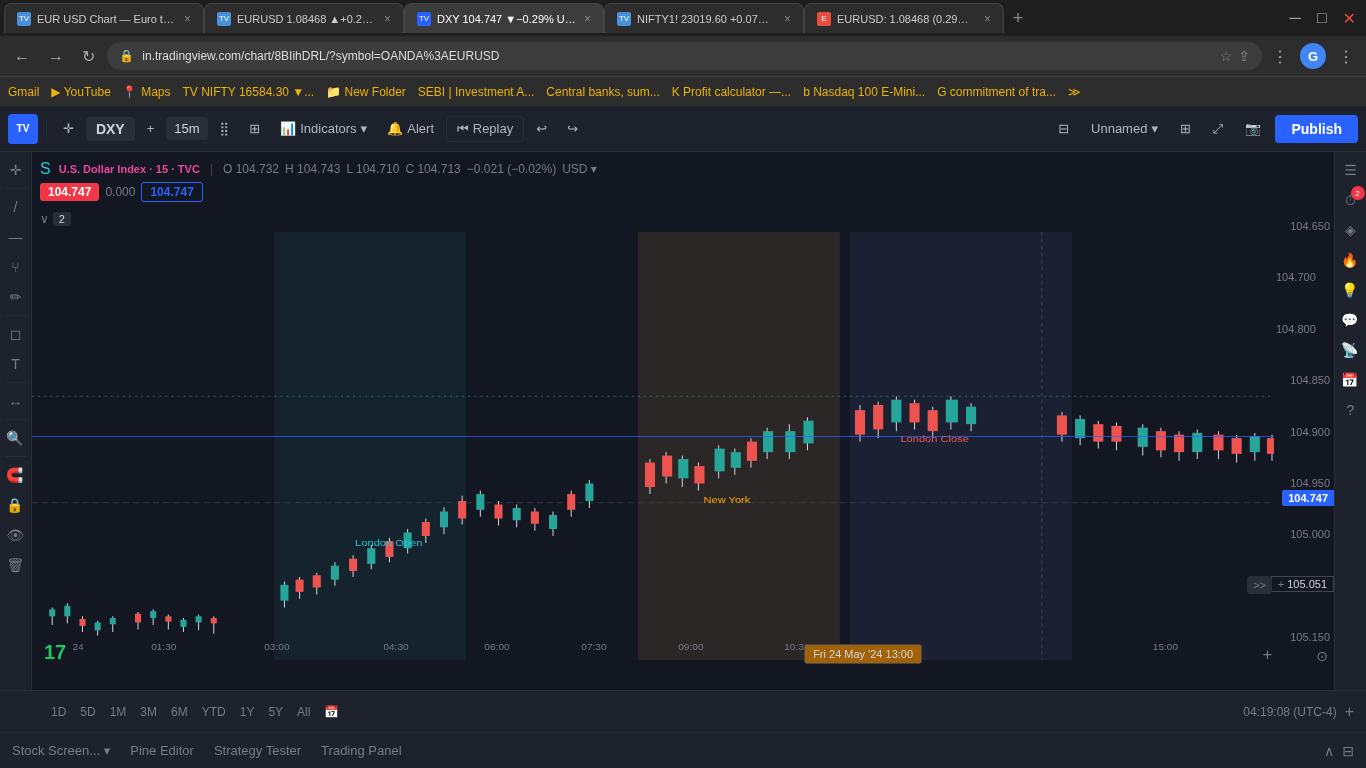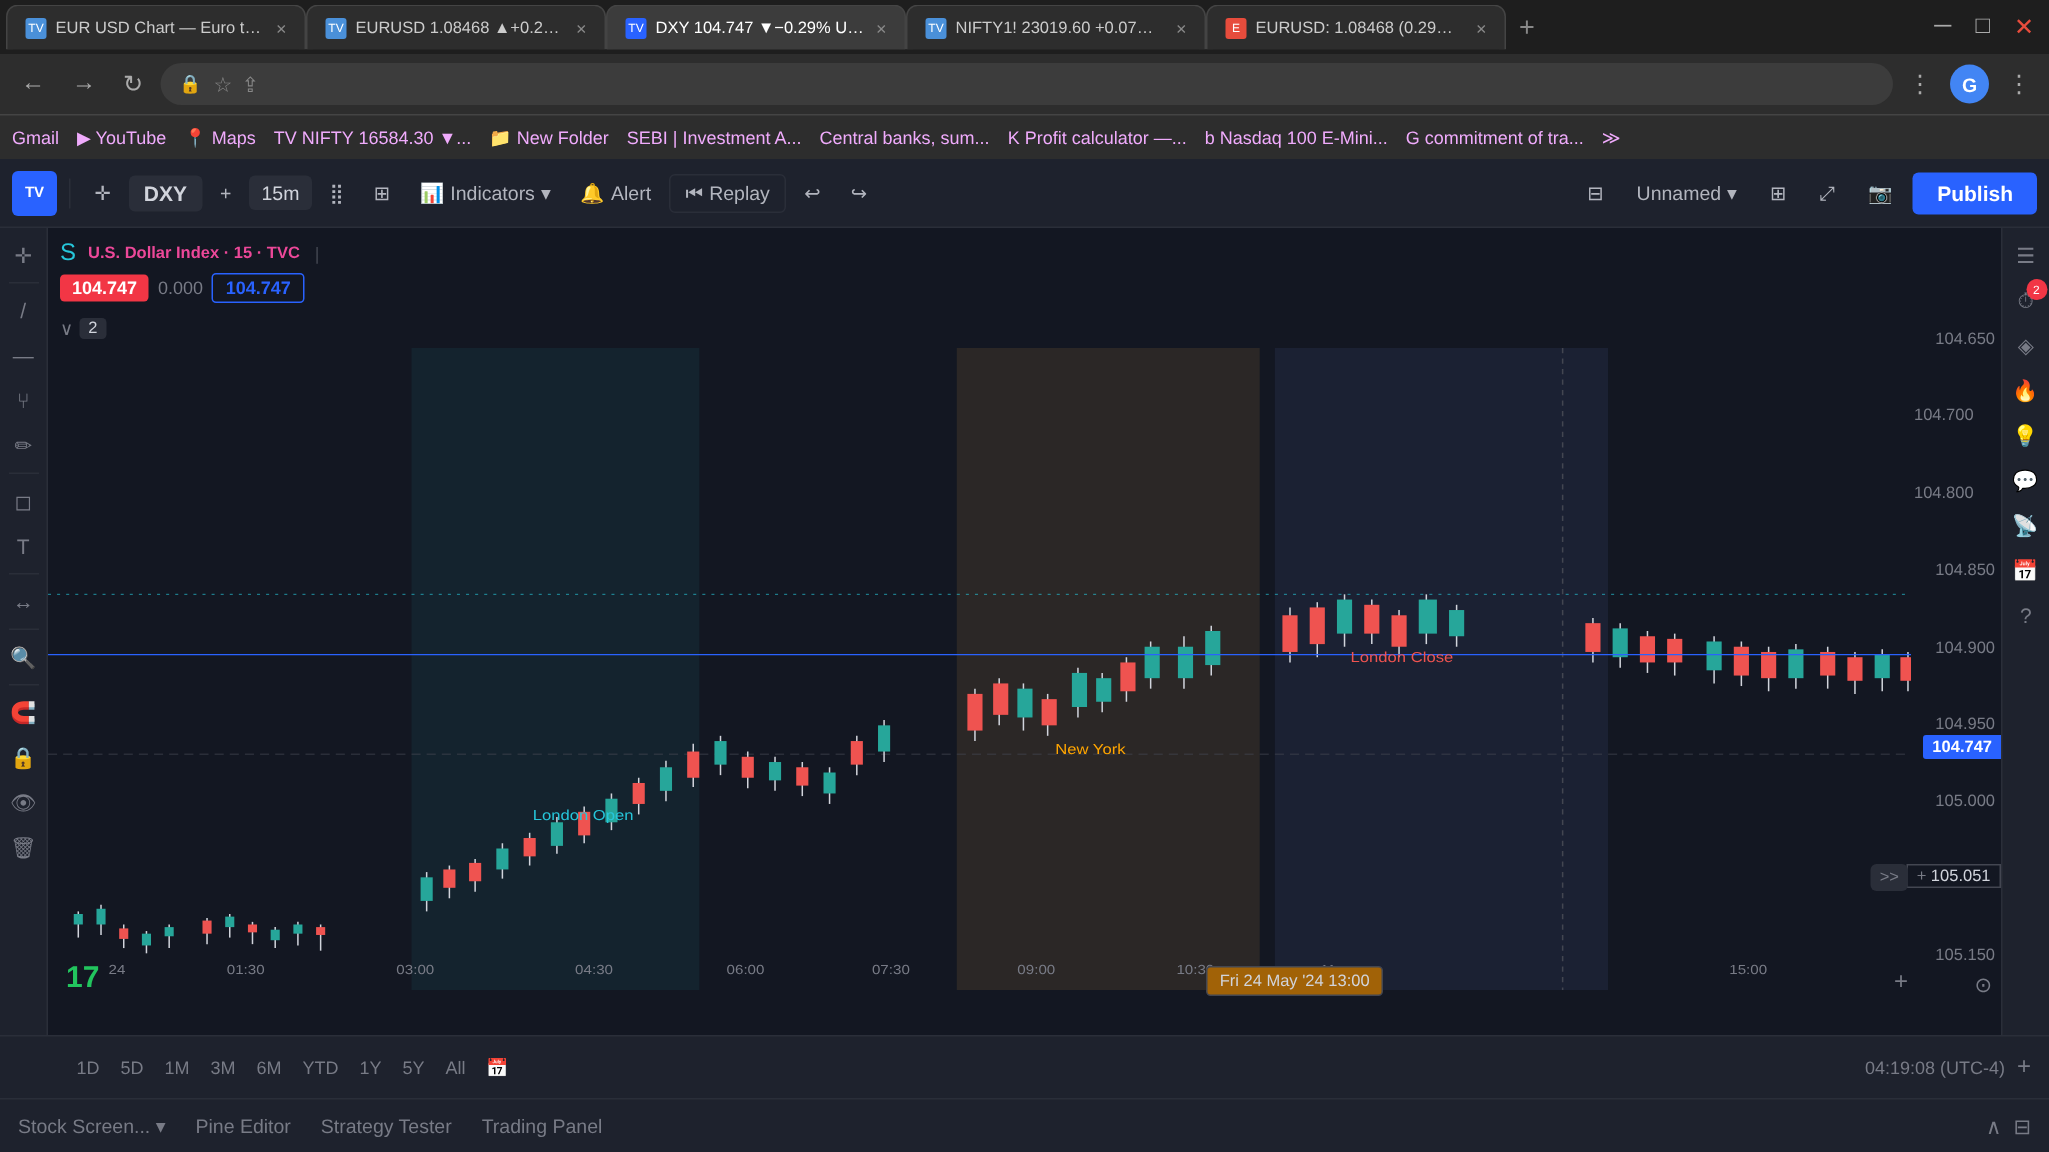--- a/index.html
+++ b/index.html
@@ -21,21 +21,21 @@
     .nav-btn { color: #aaa; font-size: 16px; padding: 4px 6px; cursor: pointer; }
     .address-bar { flex: 1; background: #3c3c3c; border-radius: 20px; height: 28px; display: flex; align-items: center; padding: 0 12px; gap: 8px; }
     .address-bar-text { color: #ddd; font-size: 12px; flex: 1; }
     .address-icons { display: flex; gap: 6px; }
     .address-icon { color: #888; font-size: 14px; cursor: pointer; }
     .browser-action-icons { display: flex; gap: 8px; align-items: center; }
     .profile-btn { width: 26px; height: 26px; border-radius: 50%; background: #4285f4; display: flex; align-items: center; justify-content: center; color: white; font-size: 13px; font-weight: bold; }
     .ext-btn { color: #aaa; font-size: 16px; padding: 2px 4px; cursor: pointer; }
 
     .bookmarks-bar { background: #2d2d2d; height: 30px; display: flex; align-items: center; padding: 0 8px; gap: 12px; border-top: 1px solid #444; }
-    .bookmark-item { color: #f0abfc; font-size: 12px; cursor: pointer; display: flex; align-items: center; gap: 4px; white-space: nowrap; }
+    .bookmark-item { color: #eab308; font-size: 12px; cursor: pointer; display: flex; align-items: center; gap: 4px; white-space: nowrap; }
 
     
     .tv-app { width: 100%; height: calc(768px - 106px); display: flex; flex-direction: column; background: #131722; }
 
     
     .tv-toolbar { height: 46px; background: #1e222d; display: flex; align-items: center; padding: 0 8px; gap: 4px; border-bottom: 1px solid #2a2e39; }
     .tv-logo { width: 30px; height: 30px; background: #2962ff; border-radius: 4px; display: flex; align-items: center; justify-content: center; color: white; font-size: 10px; font-weight: bold; }
     .tv-toolbar-sep { width: 1px; height: 20px; background: #2a2e39; margin: 0 4px; }
     .tv-toolbar-btn { display: flex; align-items: center; gap: 4px; padding: 4px 8px; border-radius: 4px; cursor: pointer; color: #b2b5be; font-size: 13px; }
     .symbol-box { background: #2a2e39; border-radius: 4px; padding: 4px 10px; color: #d1d4dc; font-size: 14px; font-weight: 600; cursor: pointer; }
@@ -119,20 +119,21 @@
       <span style="color:#e74c3c;">✕</span>
     </div>
   </div>
 
   <div class="address-bar-row">
     <span class="nav-btn">←</span>
     <span class="nav-btn">→</span>
     <span class="nav-btn">↻</span>
     <div class="address-bar">
       <span style="color:#4caf50; font-size:12px;">🔒</span>
+      <span class="address-bar-text">in.tradingview.com/chart/8BIihDRL/?symbol=OANDA%3AEURUSD</span>
       <div class="address-icons">
         <span class="address-icon">☆</span>
         <span class="address-icon">⇪</span>
       </div>
     </div>
     <div class="browser-action-icons">
       <span class="ext-btn">⋮</span>
       <div class="profile-btn">G</div>
       <span class="ext-btn">⋮</span>
     </div>
@@ -240,20 +241,28 @@
       <div class="lt-btn" title="Visibility">👁</div>
       <div class="lt-btn" title="Delete">🗑</div>
     </div>
 
     <div class="chart-area" style="position:relative; background:#131722;">
 
       <div class="chart-header">
         <span style="color:#26c6da; font-size:16px;">S</span>
         <span class="chart-title">U.S. Dollar Index · 15 · TVC</span>
         <span style="color:#434651; font-size:12px; margin: 0 2px;">|</span>
+        <div style="display:flex; align-items:center; gap:6px; flex-wrap:wrap;">
+          <span style="color:#787b86; font-size:12px;"><span>O 104.732</span></span>
+          <span style="color:#787b86; font-size:12px;"><span>H 104.743</span></span>
+          <span style="color:#787b86; font-size:12px;"><span>L 104.710</span></span>
+          <span style="color:#787b86; font-size:12px;"><span>C 104.713</span></span>
+          <span style="color:#787b86; font-size:12px;"><span>−0.021 (−0.02%)</span></span>
+          <span style="color:#787b86; font-size:12px;">USD ▾</span>
+        </div>
       </div>
 
       <div style="position:absolute; top:30px; left:8px; display:flex; align-items:center; gap:6px;">
         <div style="background:#f23645; color:white; font-size:12px; font-weight:bold; padding:2px 8px; border-radius:3px;">104.747</div>
         <span style="color:#787b86; font-size:12px;text-align:center;">0.000</span>
         <div style="background:transparent; border:1px solid #2962ff; color:#2962ff; font-size:12px; font-weight:bold; padding:2px 8px; border-radius:3px;">104.747</div>
       </div>
 
       <div style="position:absolute; top:60px; left:8px; display:flex; align-items:center; gap:4px;">
         <span style="color:#787b86; font-size:12px;">∨</span>

